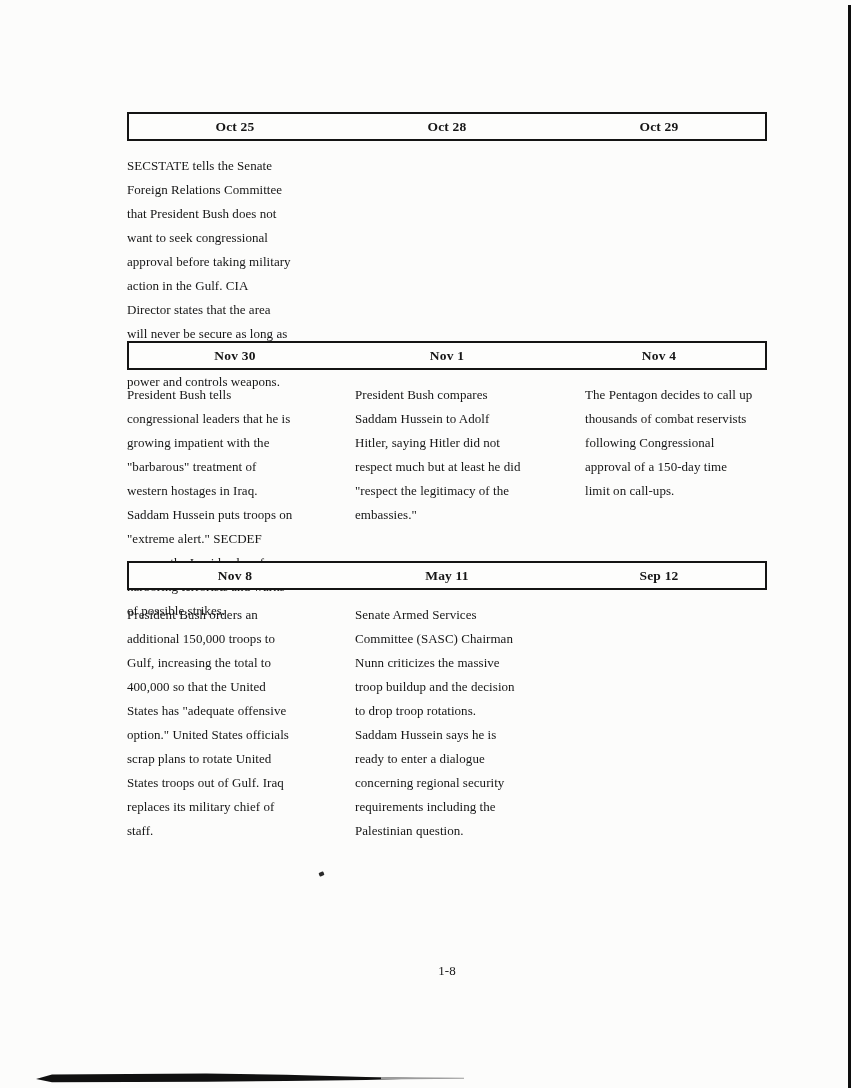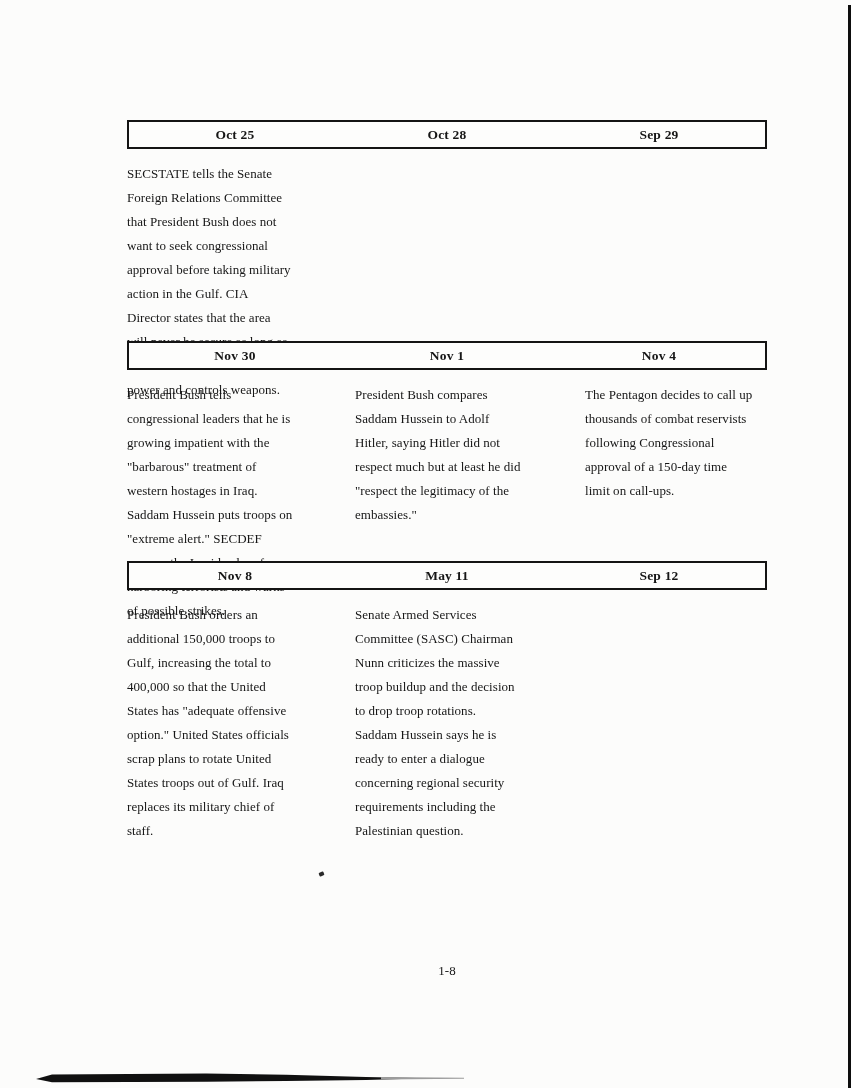--- a/index.html
+++ b/index.html
@@ -75,25 +75,25 @@
   }
   .bottom-bar {
     position: absolute;
     left: 36px;
     top: 1072px;
   }
 </style>
 </head>
 <body>
 
-<div class="section" style="top:120px">
+<div class="section" style="top:112px">
   <div class="hdr-box">
     <div class="hdr-cell">Oct 25</div>
     <div class="hdr-cell">Oct 28</div>
-    <div class="hdr-cell">Sep 29</div>
+    <div class="hdr-cell">Oct 29</div>
   </div>
   <div class="body-grid">
     <div class="entry">SECSTATE tells the Senate
 Foreign Relations Committee
 that President Bush does not
 want to seek congressional
 approval before taking military
 action in the Gulf.  CIA
 Director states that the area
 will never be secure as long as

